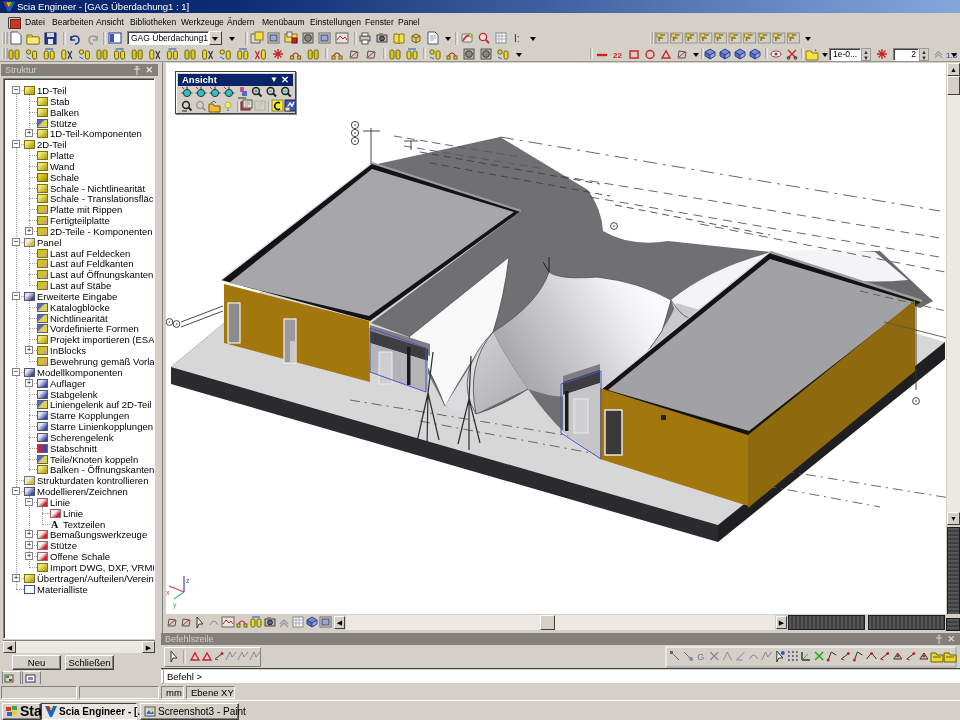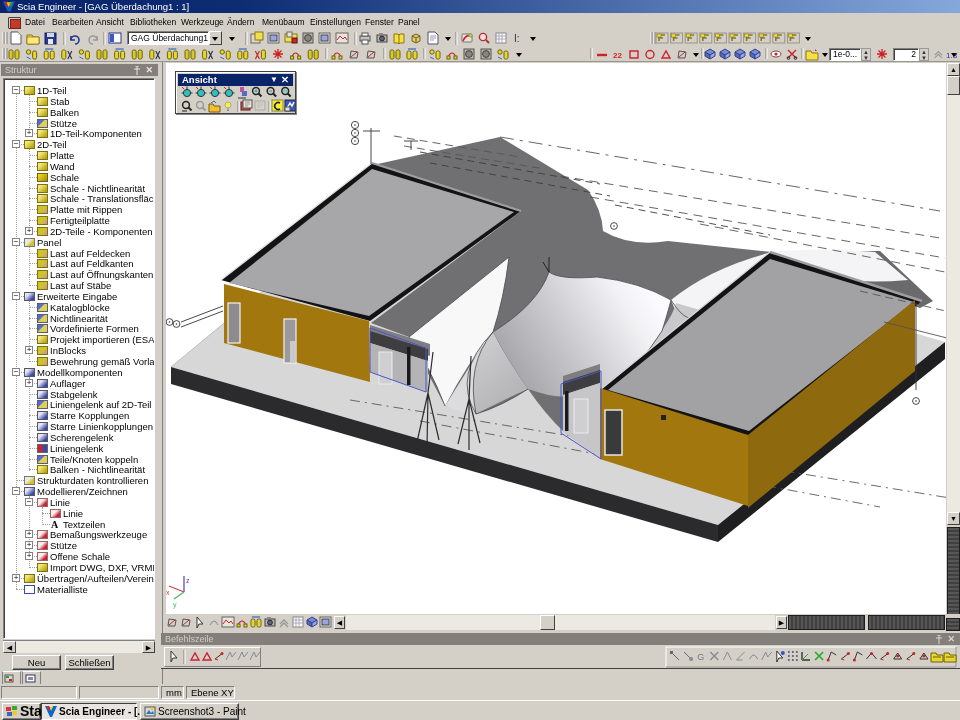--- a/index.html
+++ b/index.html
@@ -682,29 +682,29 @@
         <span class="tic" style="left:33px;top:343px;background:linear-gradient(135deg,#e4e4ee 30%,#3a4aaa 80%);border:1px solid #556"></span>
         <div class="trow" style="top:342px">
           <span class="lbl" style="left:46px">Starre Linienkopplungen</span>
         </div>
         <span class="tic" style="left:33px;top:354px;background:linear-gradient(135deg,#e4e4ee 30%,#3a4aaa 80%);border:1px solid #556"></span>
         <div class="trow" style="top:353px">
           <span class="lbl" style="left:46px">Scherengelenk</span>
         </div>
         <span class="tic" style="left:33px;top:365px;background:linear-gradient(90deg,#c23 30%,#3a4aaa 70%);border:1px solid #666"></span>
         <div class="trow" style="top:364px">
-          <span class="lbl" style="left:46px">Liniengelenk</span>
+          <span class="lbl" style="left:46px">Stabschnitt</span>
         </div>
         <span class="tic" style="left:33px;top:376px;background:linear-gradient(135deg,#5a6ac8 35%,#ddd152 45%);border:1px solid #5a5a7d"></span>
         <div class="trow" style="top:375px">
           <span class="lbl" style="left:46px">Teile/Knoten koppeln</span>
         </div>
         <span class="tic" style="left:33px;top:386px;background:linear-gradient(135deg,#f2e678 25%,#b7a614 85%);border:1px solid #7d720d"></span>
         <div class="trow" style="top:385px">
-          <span class="lbl" style="left:46px">Balken - Nichtlinearität</span>
+          <span class="lbl" style="left:46px">Balken - Öffnungskanten</span>
         </div>
         <span class="tic" style="left:20px;top:397px;background:linear-gradient(135deg,#eceade 40%,#d2c22a 70%);border:1px solid #777"></span>
         <div class="trow" style="top:396px">
           <span class="lbl" style="left:33px">Strukturdaten kontrollieren</span>
         </div>
         <span class="pm" style="left:8px;top:408px">−</span>
         <span class="tic" style="left:20px;top:408px;background:linear-gradient(135deg,#e4e4ee 30%,#3a4aaa 80%);border:1px solid #556"></span>
         <div class="trow" style="top:407px">
           <span class="lbl" style="left:33px">Modellieren/Zeichnen</span>
         </div>
@@ -1163,20 +1163,23 @@
         <g transform="translate(770.0,5)">
           <path d="M0,3 h5 l1,2 h6 v7 h-12 z" fill="#e6d62e" stroke="#6d620d"></path>
           <path d="M2,7 h8" stroke="#6d620d"></path>
         </g>
         <g transform="translate(783.0999999999999,5)">
           <path d="M0,3 h5 l1,2 h6 v7 h-12 z" fill="#e6d62e" stroke="#6d620d"></path>
           <path d="M2,7 h8" stroke="#6d620d"></path>
         </g>
       </svg>
     </div>
+<div id="cinput" class="ab">
+      <span style="position:absolute;left:2px;top:0;border-left:1px solid #999;padding-left:3px">Befehl &gt;</span>
+    </div>
 
 <div id="status" class="ab">
 <span class="scell" style="left:1px;width:76px"></span>
 <span class="scell" style="left:79px;width:80px"></span>
 <span class="scell" style="left:161px;width:23px">mm</span>
 <span class="scell" style="left:186px;width:49px">Ebene XY</span>
 </div>
 
 <div id="task" class="ab">
 <span class="tbtn" style="left:2px;width:39px;font-weight:bold;padding-left:17px;font-size:14px"><svg class="wflag" viewBox="0 0 12 11">

